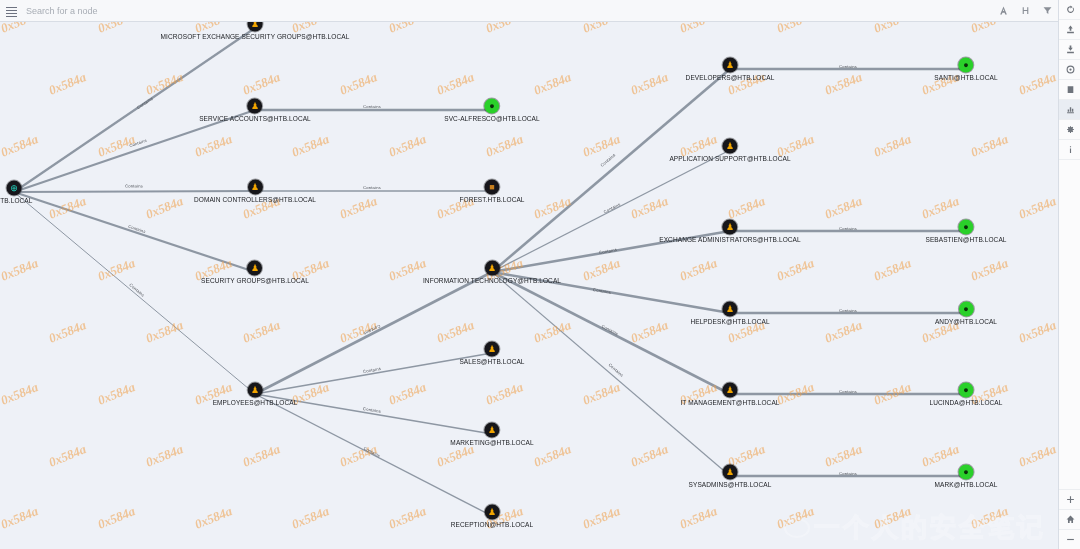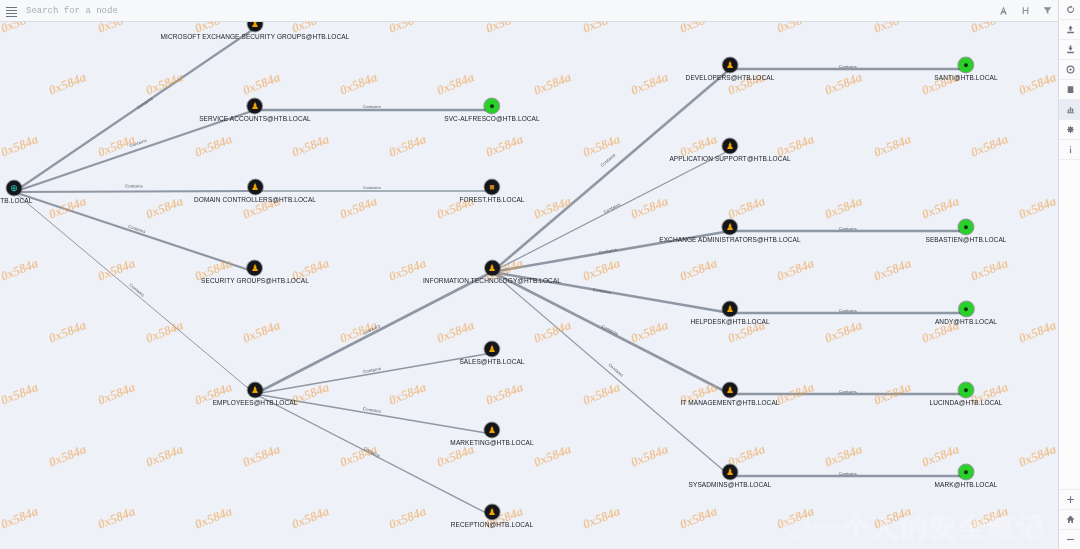--- a/index.html
+++ b/index.html
@@ -33,21 +33,21 @@
   #topbar{
     position:absolute; left:0; top:0; width:1058px; height:22px;
     background:#f7f8fa; border-bottom:1px solid #d8dde5;
     display:flex; align-items:center; z-index:20;
   }
   #hamburger{ width:22px; height:22px; display:flex; align-items:center; justify-content:center; cursor:pointer; }
   #hamburger span{ display:block; width:11px; height:1px; background:#6d7280; box-shadow:0 3px 0 #6d7280, 0 6px 0 #6d7280, 0 -3px 0 #6d7280; }
   #search-input{
     flex:1; height:20px; border:none; outline:none; background:transparent;
     font-size:9px; color:#4a4f57; padding-left:4px;
-    font-family:Liberation Mono, monospace;
+    font-family:Liberation Sans, sans-serif;
   }
   #search-input::placeholder{ color:#a8adb5; }
   .tb-ico{
     width:22px; height:22px; display:flex; align-items:center; justify-content:center;
     cursor:pointer; color:#7d828a;
   }
   .tb-ico svg{ width:9px; height:9px; fill:#8a8f97; }
 
   
   #right-rail{

